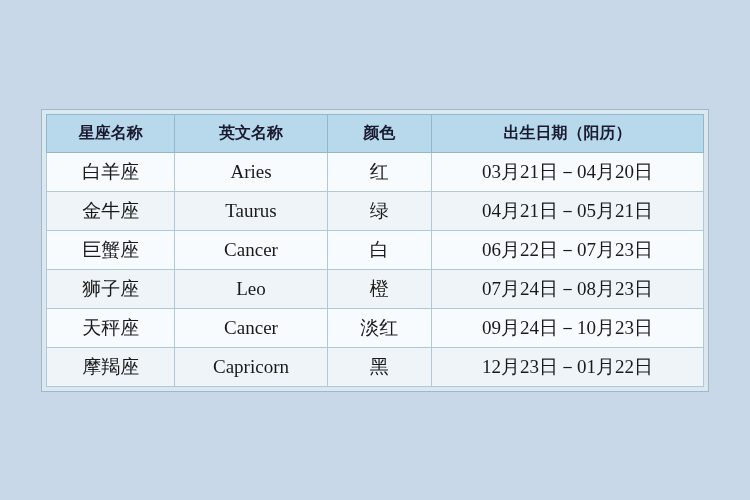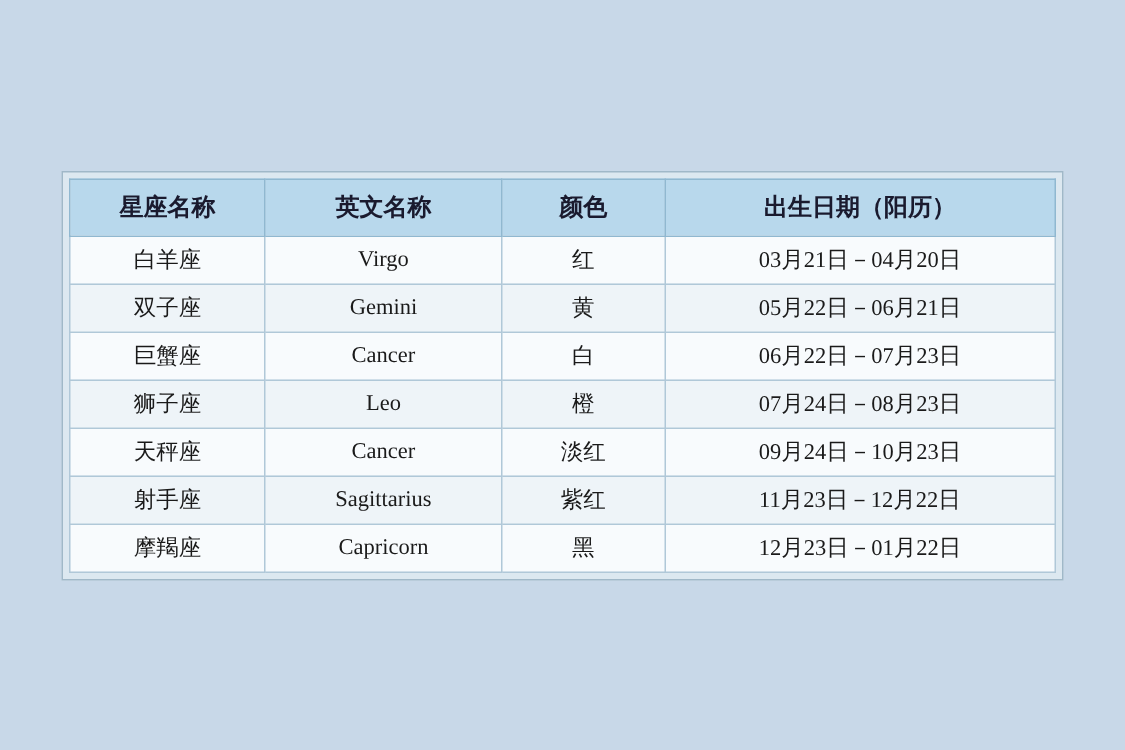--- a/index.html
+++ b/index.html
@@ -37,21 +37,21 @@
       font-weight: bold;
       text-align: center;
       padding: 8px 10px;
       border: 1px solid #90b8d0;
     }
 
     td {
       text-align: center;
       padding: 6px 22px;
       border: 1px solid #b0c8d8;
-      font-size: 15px;
+      font-size: 19px;
       color: #1a1a1a;
       background-color: #f8fbfd;
     }
 
     tr:nth-child(even) td {
       background-color: #eef4f8;
     }
   </style>
 </head>
 <body>
@@ -62,55 +62,49 @@
       <tr>
         <th>星座名称</th>
         <th>英文名称</th>
         <th>颜色</th>
         <th>出生日期（阳历）</th>
       </tr>
     </thead>
     <tbody id="table-body">
     <tr>
           <td>白羊座</td>
-          <td>Virgo</td>
+          <td>Aries</td>
           <td>红</td>
           <td>03月21日－04月20日</td>
         </tr>
         <tr>
-          <td>双子座</td>
-          <td>Gemini</td>
-          <td>黄</td>
-          <td>05月22日－06月21日</td>
+          <td>金牛座</td>
+          <td>Taurus</td>
+          <td>绿</td>
+          <td>04月21日－05月21日</td>
         </tr>
         <tr>
           <td>巨蟹座</td>
           <td>Cancer</td>
           <td>白</td>
           <td>06月22日－07月23日</td>
         </tr>
         <tr>
           <td>狮子座</td>
           <td>Leo</td>
           <td>橙</td>
           <td>07月24日－08月23日</td>
         </tr>
         <tr>
           <td>天秤座</td>
           <td>Cancer</td>
           <td>淡红</td>
           <td>09月24日－10月23日</td>
         </tr>
         <tr>
-          <td>射手座</td>
-          <td>Sagittarius</td>
-          <td>紫红</td>
-          <td>11月23日－12月22日</td>
-        </tr>
-        <tr>
           <td>摩羯座</td>
           <td>Capricorn</td>
           <td>黑</td>
           <td>12月23日－01月22日</td>
         </tr>
       </tbody>
   </table>
 </div>
 
 </body></html>

